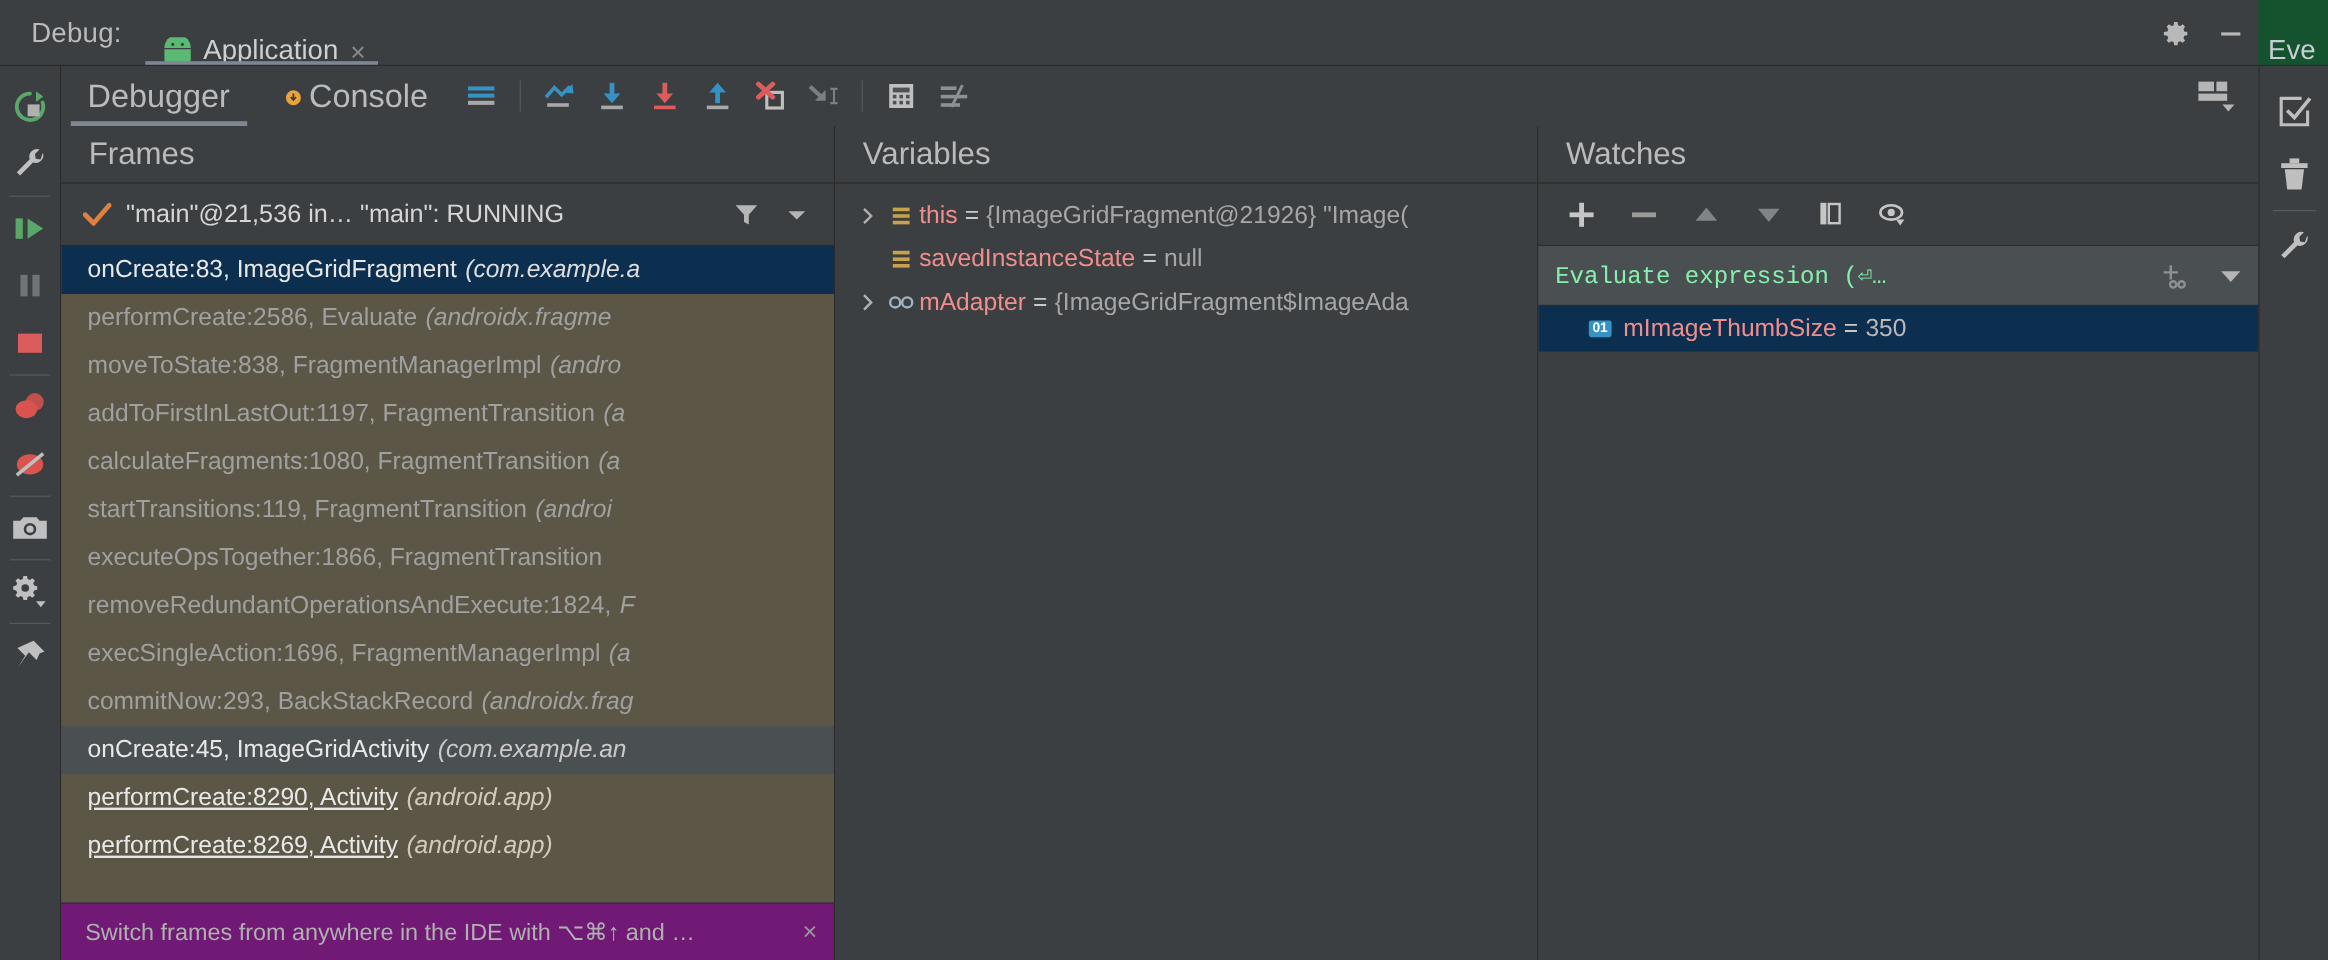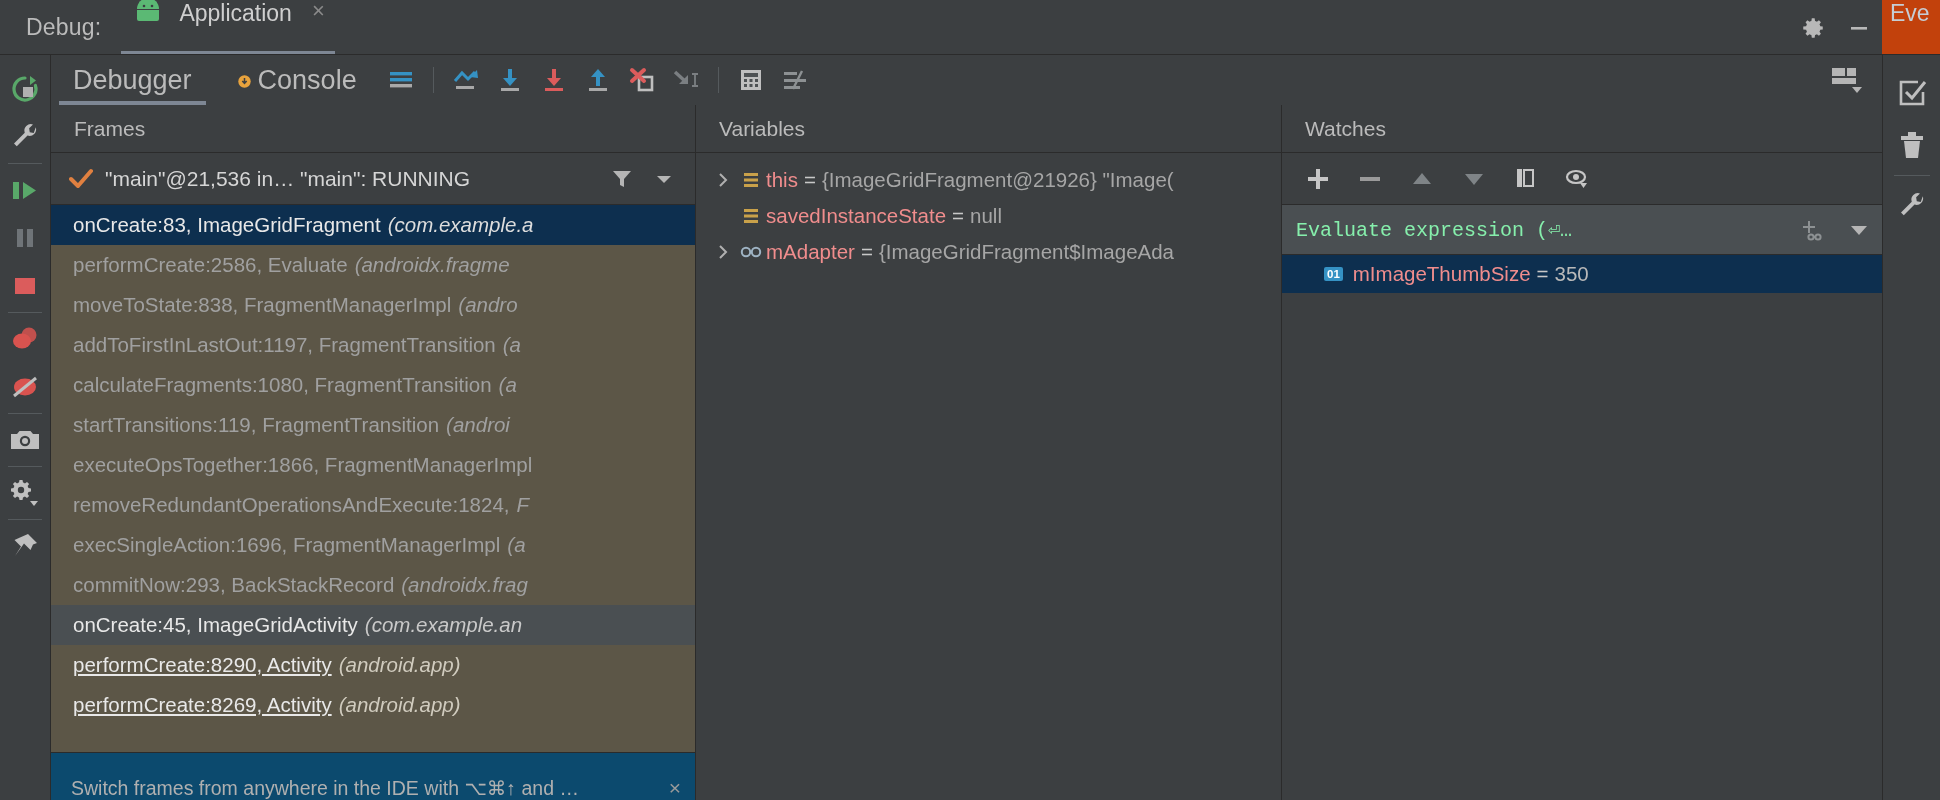--- a/index.html
+++ b/index.html
@@ -22,37 +22,37 @@
   .titlebar::after {
     content: ""; position: absolute; left: 0; right: 0; bottom: 0;
     height: 1px; background: #2b2b2b;
   }
   .debug-label {
     display: flex; align-items: center;
     padding-left: 26px; padding-right: 10px;
     color: #bbbbbb; font-size: 23px; letter-spacing: .2px;
   }
   .tab-app {
-    display: flex; align-items: flex-start; gap: 16px;
+    display: flex; align-items: flex-end; gap: 6px;
     padding: 0 20px 0 22px;
     position: relative; cursor: default;
   }
   .tab-app .tab-underline {
     position: absolute; left: 10px; right: 10px; bottom: 0; height: 4px;
     background: #7e8794;
   }
   .tab-app-label { color: #cfcfcf; font-size: 23px; }
   .tab-close { color: #8a8a8a; font-size: 22px; line-height: 1; padding-left: 4px; }
   .titlebar-spacer { flex: 1; }
   .titlebar-btn {
     width: 46px; display: flex; align-items: center; justify-content: center;
     color: #b8b8b8;
   }
   .ev-tab {
-    width: 58px; background: #c2410c; display: flex; align-items: flex-start;
+    width: 58px; background: #14532d; display: flex; align-items: flex-end;
     justify-content: flex-start; padding-left: 8px;
     color: #c6cdd4; font-size: 23px; overflow: hidden; white-space: nowrap;
   }
 
   
   .body { flex: 1; display: flex; min-height: 0; }
 
   
   .left-rail {
     width: 51px; min-width: 51px; background: #3c3f41;
@@ -85,21 +85,21 @@
 
   
   .panels { flex: 1; display: flex; min-height: 0; }
   .panel { display: flex; flex-direction: column; min-width: 0; }
   .panel-frames { width: 645px; min-width: 645px; border-right: 1px solid #2b2b2b; background: #3c3f41; }
   .panel-vars   { flex: 1; border-right: 1px solid #2b2b2b; background: #3c3f41; }
   .panel-watch  { width: 600px; min-width: 600px; background: #3c3f41; }
 
   .panel-header {
     height: 48px; min-height: 48px; display: flex; align-items: center;
-    padding-left: 23px; color: #bbbbbb; font-size: 21px;
+    padding-left: 23px; color: #bbbbbb; font-size: 26px;
     border-bottom: 1px solid #2b2b2b;
   }
 
   
   .thread-row {
     height: 52px; min-height: 52px; display: flex; align-items: center;
     padding: 0 10px 0 18px; border-bottom: 1px solid #2b2b2b;
   }
   .thread-check { color: #e08040; font-size: 24px; margin-right: 12px; line-height: 1; }
   .thread-text { color: #d6d6d6; font-size: 21px; white-space: nowrap; flex: 1; }
@@ -116,22 +116,22 @@
   .frame-row.selected { background: #0d2f4f; }
   .frame-row.selected .fn { color: #e8e8e8; }
   .frame-row.selected .pkg { color: #dddddd; }
   .frame-row.app .fn { color: #e8e8e8; text-decoration: underline; }
   .frame-row.app .pkg { color: #d0cbbe; }
   .frame-row.app-dark { background: #4a4f52; }
   .frame-row.app-dark .fn { color: #e8e8e8; }
   .frame-row.app-dark .pkg { color: #c9c9c9; }
 
   .frames-hint {
-    height: 48px; min-height: 48px; background: #0c4a6e;
-    display: flex; align-items: flex-end; padding: 0 14px 0 20px;
+    height: 48px; min-height: 48px; background: #701a75;
+    display: flex; align-items: center; padding: 0 14px 0 20px;
     color: #b0b0b0; font-size: 19.5px; border-top: 1px solid #2b2b2b;
   }
   .frames-hint .hint-text { flex: 1; white-space: nowrap; }
   .frames-hint .hint-close { color: #9a9a9a; font-size: 21px; }
 
   
   .vars-body { flex: 1; padding-top: 9px; overflow: hidden; }
   .var-row { height: 36px; display: flex; align-items: center; padding-left: 14px; white-space: nowrap; font-size: 20.5px; }
   .chev { width: 26px; color: #b0b0b0; font-size: 17px; display: flex; align-items: center; justify-content: center; }
   .chev.empty { visibility: hidden; }
@@ -482,21 +482,21 @@
             </div>
             <div class="frame-row">
               <span class="fn">calculateFragments:1080, FragmentTransition</span>
               <span class="pkg">(a</span>
             </div>
             <div class="frame-row">
               <span class="fn">startTransitions:119, FragmentTransition</span>
               <span class="pkg">(androi</span>
             </div>
             <div class="frame-row">
-              <span class="fn">executeOpsTogether:1866, FragmentManagerImpl</span>
+              <span class="fn">executeOpsTogether:1866, FragmentTransition</span>
               <span class="pkg"></span>
             </div>
             <div class="frame-row">
               <span class="fn">removeRedundantOperationsAndExecute:1824,</span>
               <span class="pkg">F</span>
             </div>
             <div class="frame-row">
               <span class="fn">execSingleAction:1696, FragmentManagerImpl</span>
               <span class="pkg">(a</span>
             </div>

